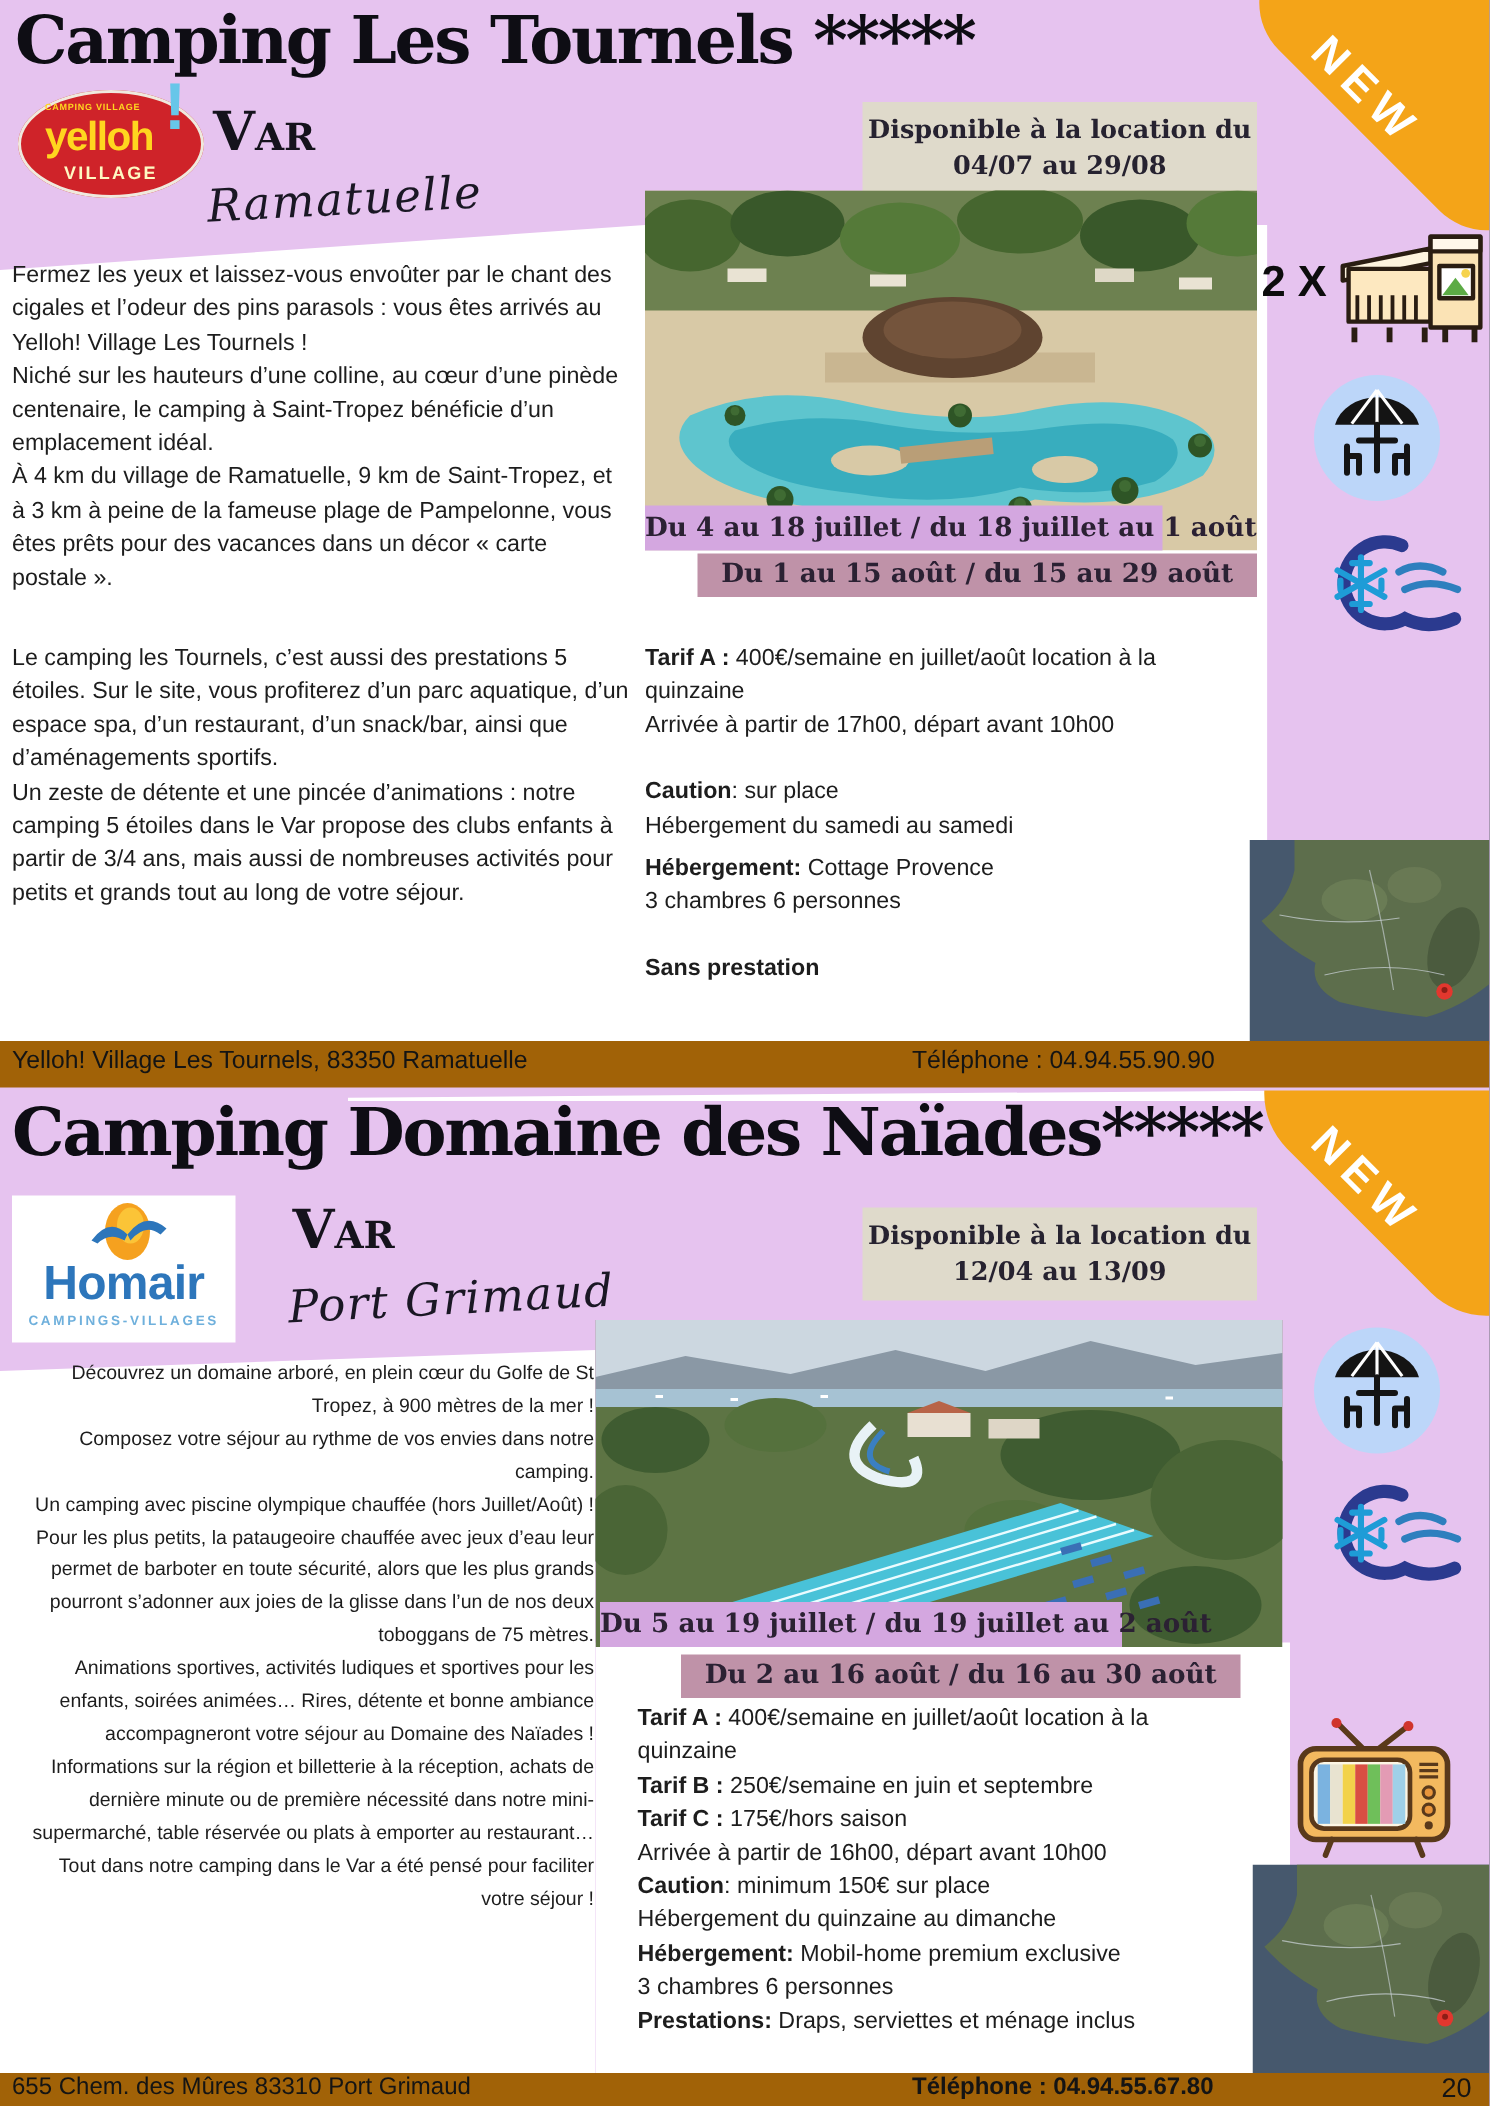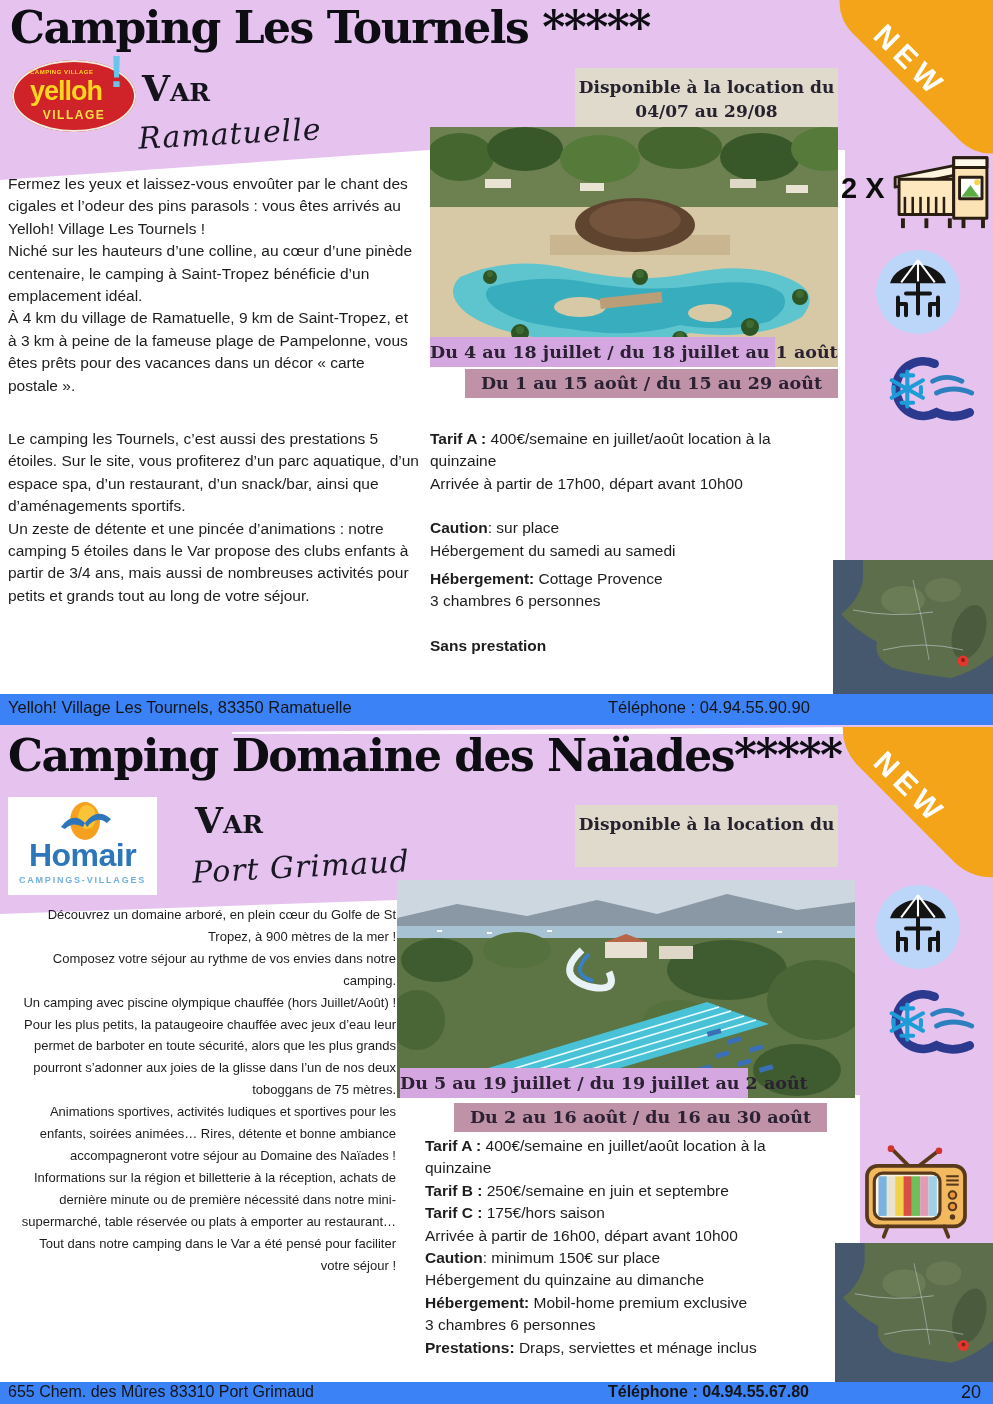--- a/index.html
+++ b/index.html
@@ -44,33 +44,33 @@
     font-size:30px; color:#1a1724; transform:rotate(-3deg); letter-spacing:1px; }
 
   
   .yelloh { position:absolute; left:12px; top:60px; width:124px; height:72px;
     background:#cf2329; border-radius:50%; box-shadow:0 0 0 2px #efe9de inset; }
   .y-top { position:absolute; top:9px; left:18px; font-size:6px; color:#ffd61f; font-weight:700; letter-spacing:.5px; }
   .y-main { position:absolute; top:16px; left:8px; width:92px; text-align:center;
     font-size:27px; font-weight:700; color:#ffd61f; letter-spacing:-1px; }
   .y-ex { position:absolute; top:-10px; right:12px; font-size:44px; font-weight:900; color:#67c6e9; line-height:1; }
   .y-sub { position:absolute; bottom:10px; left:0; width:100%; text-align:center;
-    font-size:12px; font-weight:700; color:#fde047; letter-spacing:1.5px; }
+    font-size:12px; font-weight:700; color:#fef9c3; letter-spacing:1.5px; }
 
   
   .homair-box { position:absolute; left:8px; top:70px; width:149px; height:98px; background:#ffffff; text-align:center; }
   .h-main { color:#2d76bb; font-size:32px; font-weight:700; letter-spacing:-.5px; margin-top:-8px; }
   .h-sub { color:#6fb0dc; font-size:9px; font-weight:700; letter-spacing:1.8px; margin-top:1px; }
 
   .qty { position:absolute; font-size:29px; font-weight:700; color:#0d0d0d; }
 
   .circle-icon { position:absolute; width:84px; height:84px; border-radius:50%;
     background:#bcd6f9; display:flex; align-items:center; justify-content:center; }
 
-  .footer-bar { position:absolute; left:0; width:993px; background:#3b82f6; color:#141414; font-size:16.5px; }
+  .footer-bar { position:absolute; left:0; width:993px; background:#a16207; color:#141414; font-size:16.5px; }
   .f-addr { position:absolute; left:8px; top:4px; }
   .f-phone { position:absolute; left:608px; top:4px; }
   .f-page { position:absolute; right:12px; top:0px; font-size:18px; }
 
   .sliver { position:absolute; top:0; left:232px; width:628px; height:7px; background:#ffffff;
     clip-path:polygon(0 70%, 100% 0, 100% 100%, 0 100%); }
 
   .abs { position:absolute; }
   svg { display:block; }
 </style>
@@ -275,20 +275,21 @@
       </svg>
       <div class="h-main">Homair</div>
       <div class="h-sub">CAMPINGS-VILLAGES</div>
     </div>
 
     <div class="region" style="left:195px; top:75px;">Var</div>
     <div class="city-script" style="left:192px; top:122px;">Port Grimaud</div>
 
     <div class="avail-banner" style="left:575px; top:78px; width:263px; height:62px;">
       <div>Disponible à la location du</div>
+      <div>12/04 au 13/09</div>
     </div>
 
     <div class="abs" style="left:397px; top:153px; width:458px; height:218px;">
       <svg viewBox="0 0 458 218" width="458" height="218" preserveAspectRatio="none">
         <rect width="458" height="218" fill="#5d7444"></rect>
         <rect width="458" height="40" fill="#ccd7e0"></rect>
         <path d="M0,38 L60,24 L130,36 L200,20 L260,34 L330,14 L400,30 L458,22 L458,46 L0,46 Z" fill="#8a98a5"></path>
         <rect y="46" width="458" height="12" fill="#a6c2d3"></rect>
         <g fill="#ffffff">
             <rect x="40" y="50" width="5" height="2"></rect>

